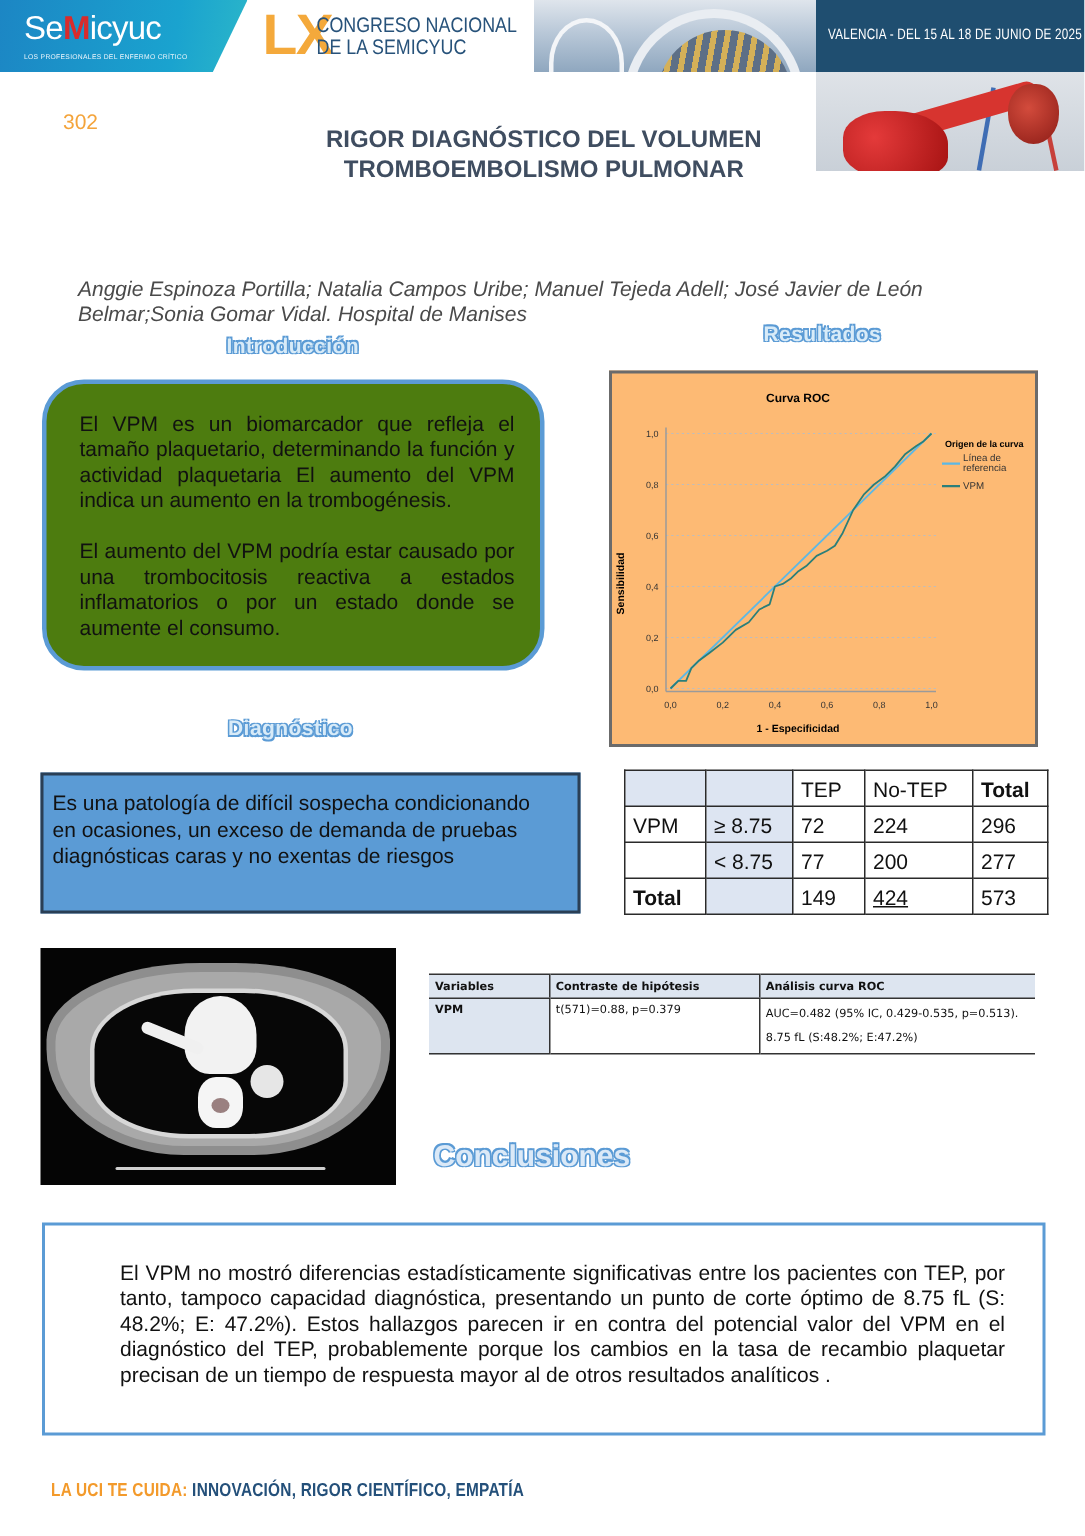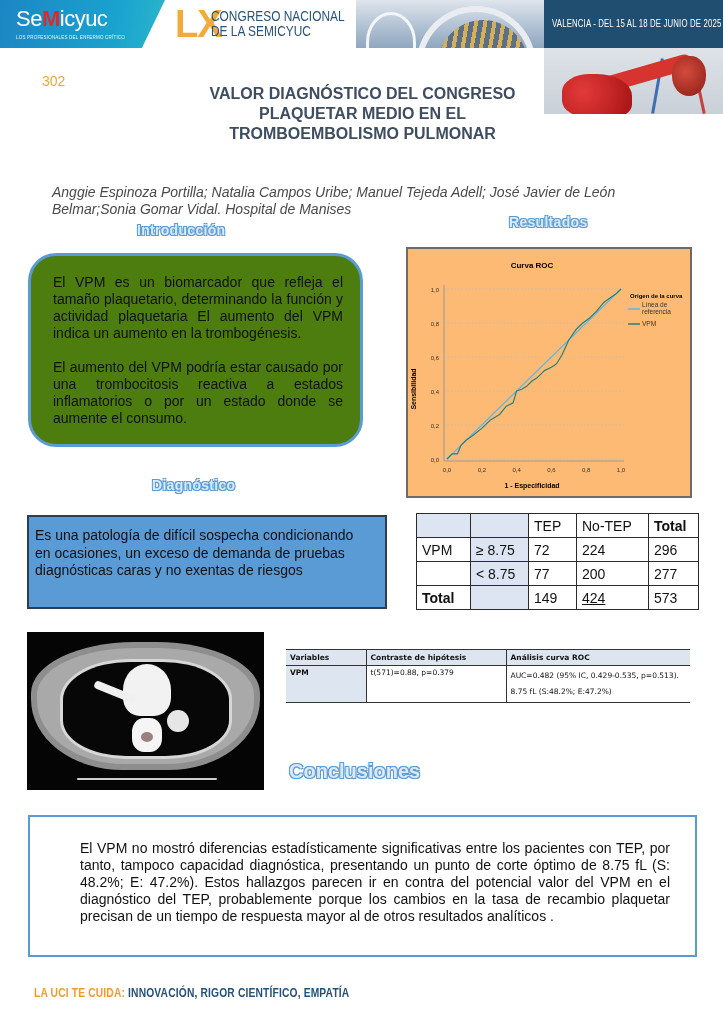--- a/index.html
+++ b/index.html
@@ -36,21 +36,21 @@
   .heart-img .vein { position: absolute; left: 112px; top: 10px; width: 3px; height: 56px; background: #3f6db4; transform: rotate(10deg); }
   .heart-img .vein2 { position: absolute; left: 155px; top: 30px; width: 3px; height: 36px; background: #c7403a; transform: rotate(-12deg); }
 
   .poster-num { position: absolute; left: 42px; top: 73px; font-size: 14px; color: #f4a43b; }
   .title { position: absolute; left: 180px; top: 84px; width: 365px; text-align: center; font-size: 16px; font-weight: bold; color: #3f4d60; line-height: 20px; }
 
   .authors { position: absolute; left: 52px; top: 184px; width: 620px; font-size: 14px; font-style: italic; color: #4a4a4a; line-height: 17px; }
 
   .section-h { position: absolute; font-weight: bold; color: #d8ebf8; font-size: 14px;
     text-shadow: -1px -1px 0 #5b9bd5, 1px -1px 0 #5b9bd5, -1px 1px 0 #5b9bd5, 1px 1px 0 #5b9bd5; letter-spacing: 0.3px; }
-  .h-intro { left: 137px; top: 222px; }
+  .h-intro { left: 151px; top: 222px; }
   .h-results { left: 509px; top: 214px; }
   .h-diag { left: 152px; top: 477px; }
   .h-concl { left: 289px; top: 760px; font-size: 20px; color: #dbe9f7; letter-spacing: 0; }
 
   .intro-box { position: absolute; left: 28px; top: 253px; width: 335px; height: 194px; border: 3px solid #5b9bd5; border-radius: 28px; background: #4d7c0f; }
   .intro-text { position: absolute; left: 22px; top: 18px; width: 290px; font-size: 14px; line-height: 17px; text-align: justify; color: #111; }
   .intro-text p + p { margin-top: 17px; }
 
   .diag-box { position: absolute; left: 27px; top: 515px; width: 360px; height: 94px; background: #5b9bd5; border: 2px solid #2a3f55; }
   .diag-text { position: absolute; left: 6px; top: 10px; width: 320px; font-size: 14px; line-height: 17.5px; color: #111; }
@@ -119,22 +119,21 @@
   <div class="vein"></div>
   <div class="vein2"></div>
   <div class="vessel"></div>
   <div class="clot"></div>
   <div class="heart"></div>
 </div>
 
 <div class="poster-num">302</div>
 
 <div class="title">
-  <div>VALOR DIAGNÓSTICO DEL CONGRESO</div>
-  <div>PLAQUETAR MEDIO EN EL</div>
+  <div>RIGOR DIAGNÓSTICO DEL VOLUMEN</div>
   <div>TROMBOEMBOLISMO PULMONAR</div>
 </div>
 
 <div class="authors">Anggie Espinoza Portilla; Natalia Campos Uribe; Manuel Tejeda Adell; José Javier de León Belmar;Sonia Gomar Vidal. Hospital de Manises</div>
 
 <div class="section-h h-intro">Introducción</div>
 <div class="section-h h-results">Resultados</div>
 <div class="section-h h-diag">Diagnóstico</div>
 <div class="section-h h-concl">Conclusiones</div>
 

